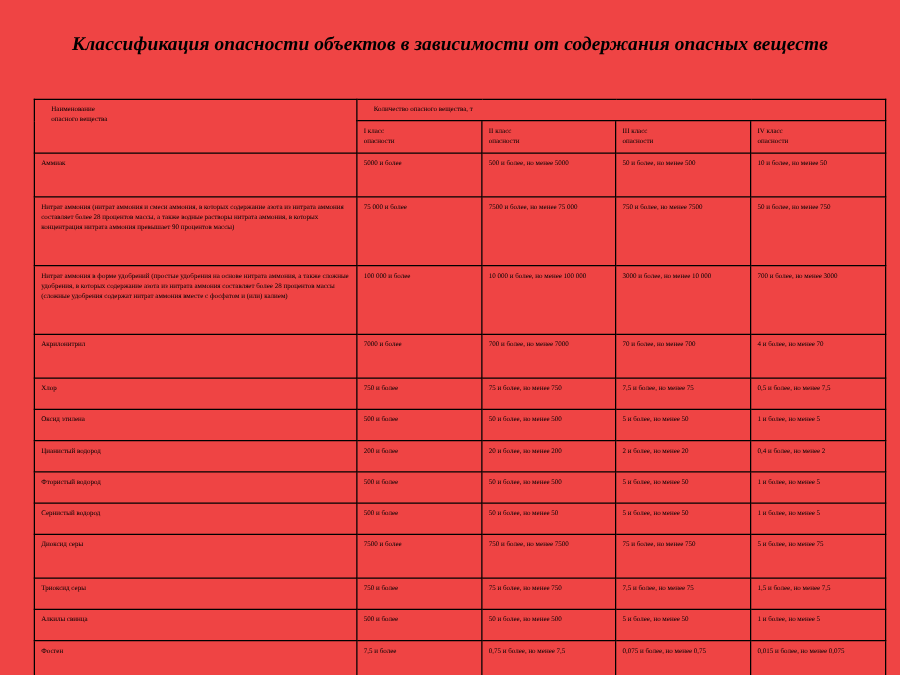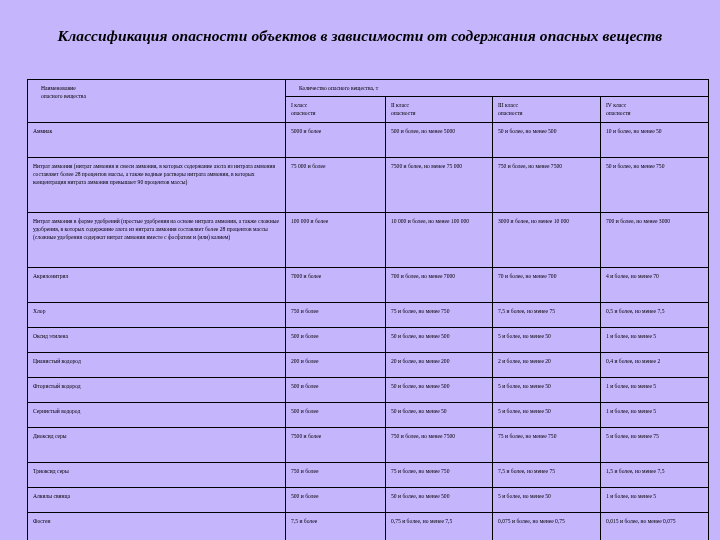--- a/index.html
+++ b/index.html
@@ -11,21 +11,21 @@
     width: 720px;
     height: 540px;
     overflow: hidden;
     font-family: "Liberation Serif", "DejaVu Serif", serif;
     color: #000000;
   }
   .slide {
     position: relative;
     width: 720px;
     height: 540px;
-    background: #c4b5fd;
+    background: #ef4444;
   }
   .title {
     position: absolute;
     left: 40px;
     top: 26px;
     width: 640px;
     text-align: center;
     font-family: "Liberation Serif", "DejaVu Serif", serif;
     font-style: italic;
     font-weight: bold;

